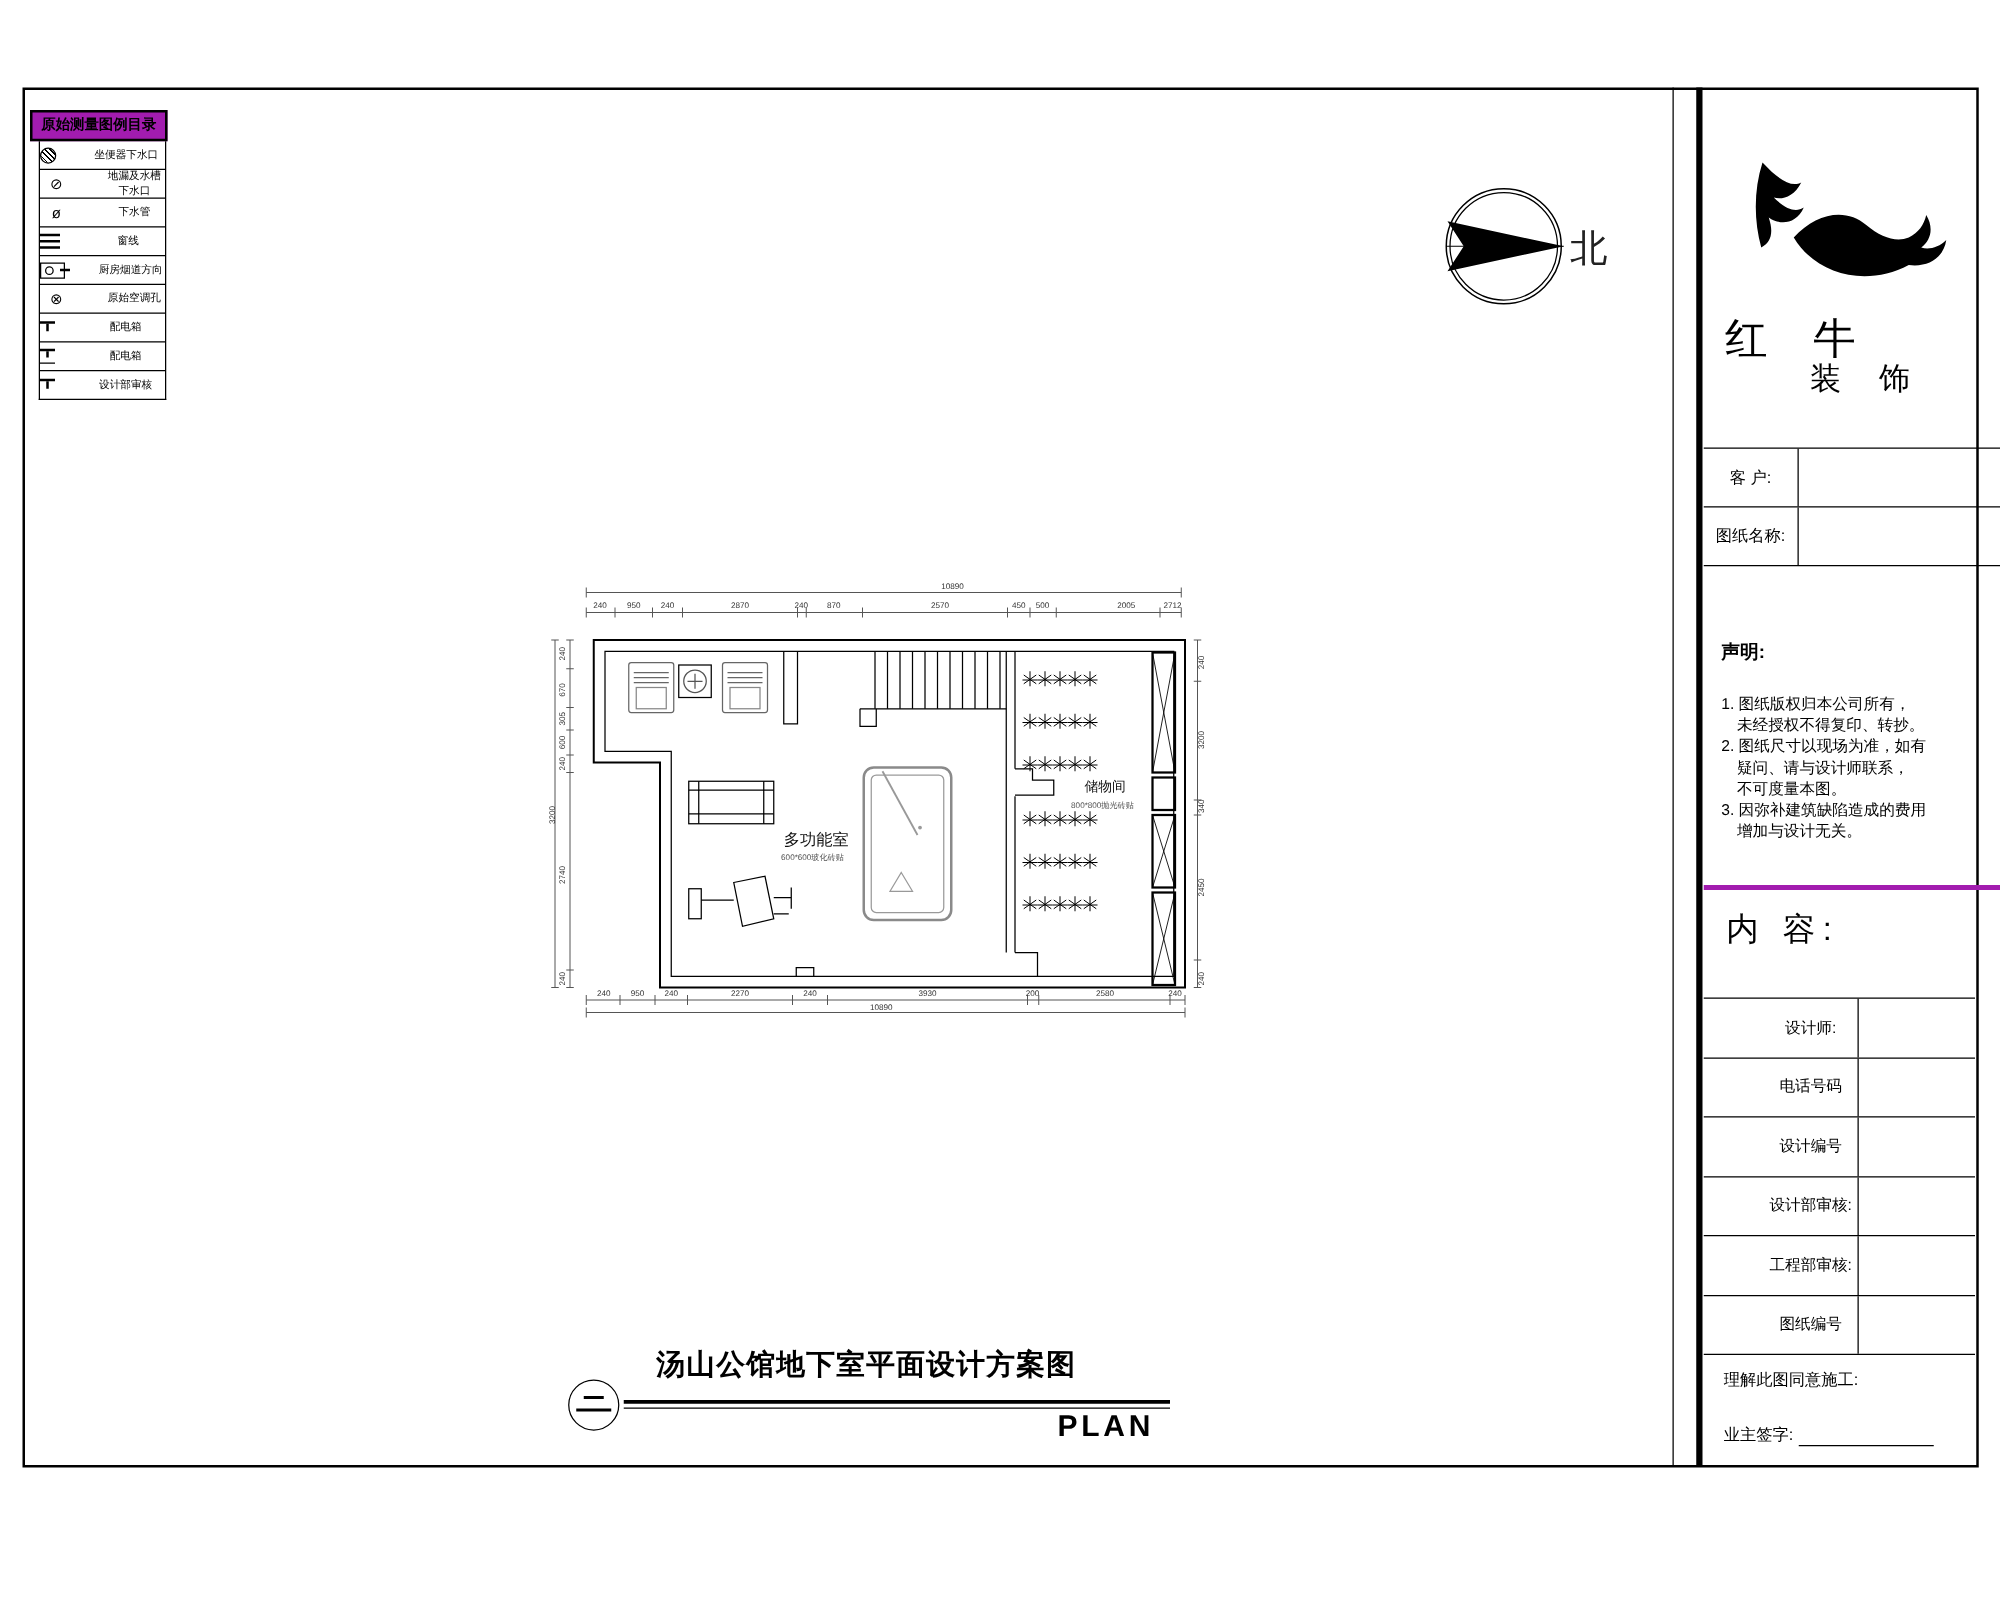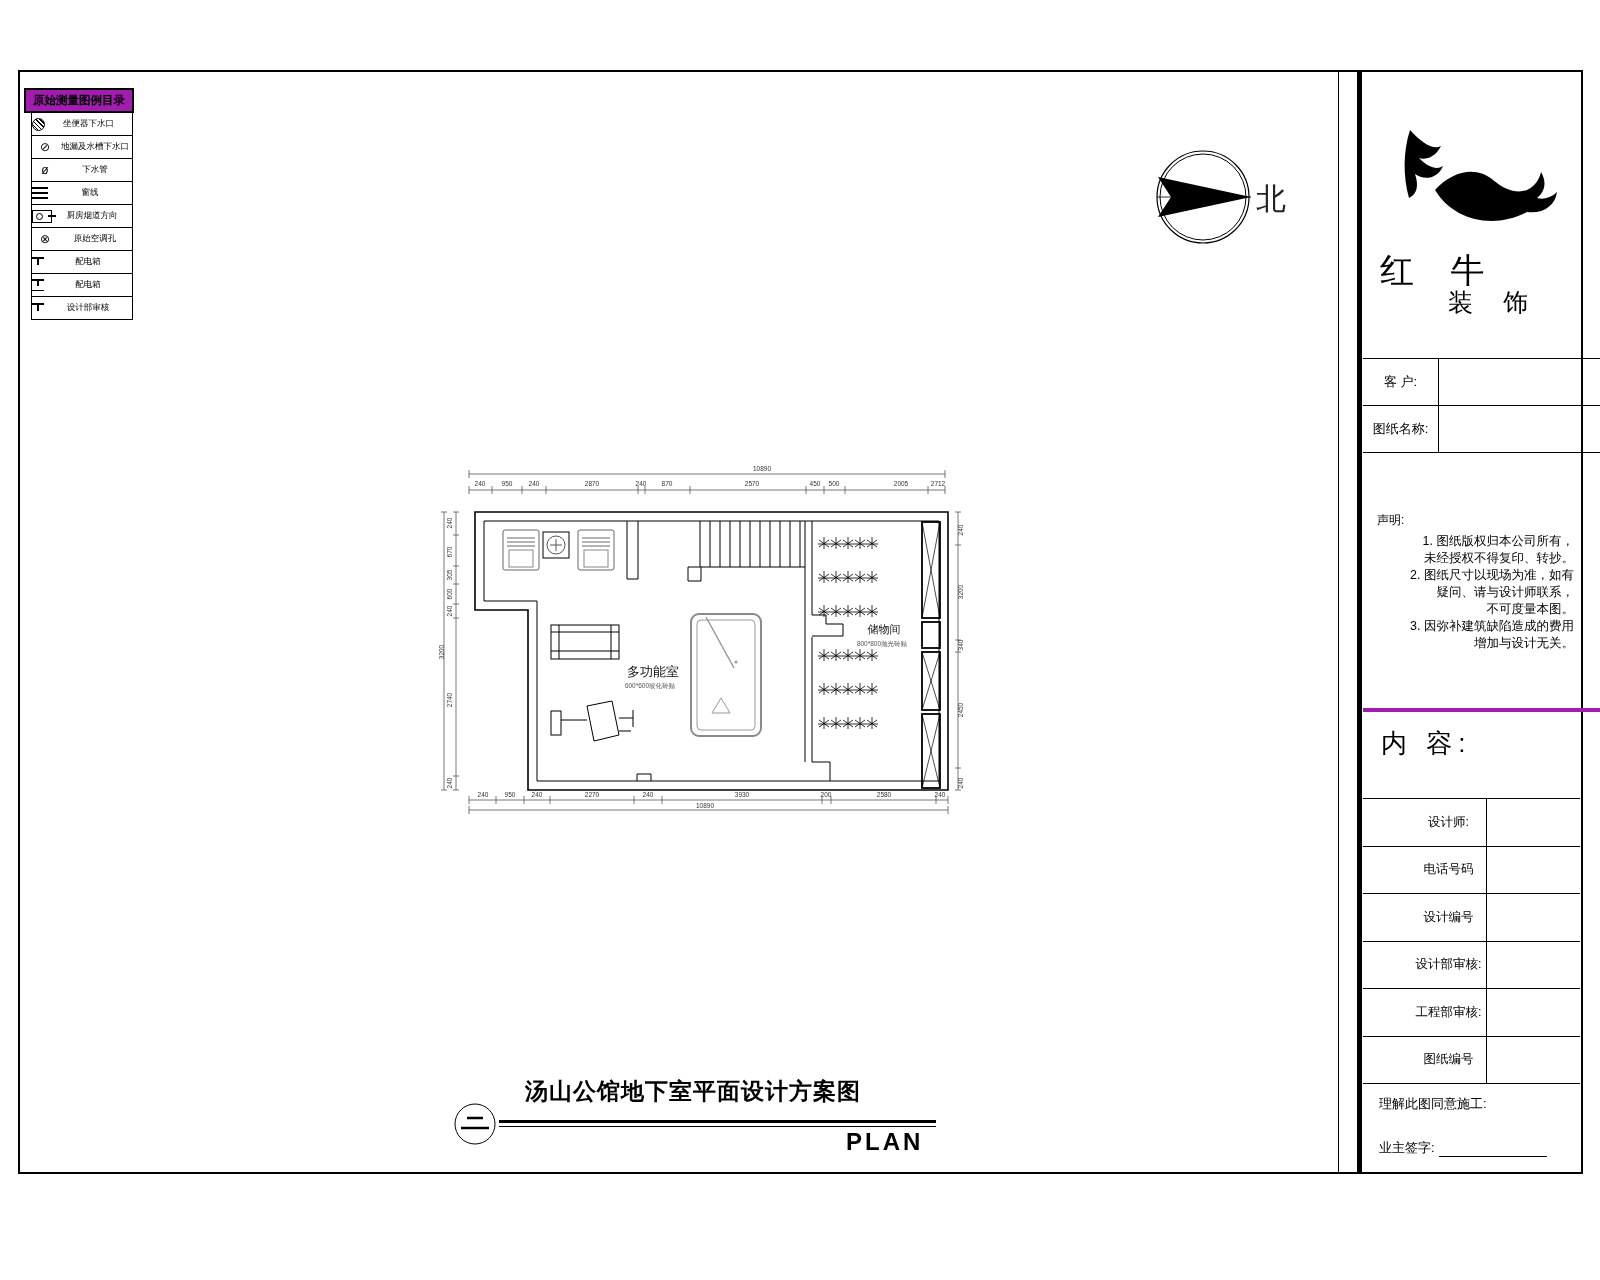--- a/index.html
+++ b/index.html
@@ -9,21 +9,21 @@
   .frame{left:18px;top:70px;width:1561px;height:1100px;border:2px solid #000;}
   .tb-thin{left:1338px;top:70px;width:0;height:1102px;border-left:1.5px solid #000;}
   .tb-bar{left:1357px;top:70px;width:5px;height:1102px;background:#000;}
   
   .legend{left:24px;top:88px;width:110px;}
   .lg-head{border:2px solid #000;height:21px;line-height:21px;text-align:center;font-size:11.5px;font-weight:bold;background:#a21caf;}
   .lg-body{margin-left:7px;width:100px;border:1px solid #000;border-top:0;}
   .lg-row{display:flex;align-items:center;height:22px;border-bottom:1px solid #000;}
   .lg-row:last-child{border-bottom:0;}
   .lg-ic{width:26px;display:flex;align-items:center;justify-content:center;font-size:12px;flex:none;}
-  .lg-lb{flex:1;text-align:center;font-size:8.5px;letter-spacing:0;}
+  .lg-lb{flex:1;text-align:center;font-size:8.5px;letter-spacing:0;margin-left:25px;}
   .ic-circle-hatch{width:11px;height:11px;border:1px solid #000;border-radius:50%;
      background:repeating-linear-gradient(45deg,#000 0 1px,#fff 1px 3px);}
   .ic-lines{width:16px;height:8px;border-top:2px solid #000;border-bottom:2px solid #000;
      background:linear-gradient(#000,#000) center/100% 2px no-repeat;}
   .ic-flue{width:18px;height:11px;border:1px solid #000;position:relative;}
   .ic-flue::after{content:"";position:absolute;left:3px;top:2px;width:5px;height:5px;border:1px solid #000;border-radius:50%;}
   .ic-flue::before{content:"";position:absolute;right:-5px;top:4px;width:8px;height:2px;background:#000;}
   .ic-t{width:12px;height:9px;border-top:2px solid #000;
      background:linear-gradient(#000,#000) top center/2px 6px no-repeat;}
   .ic-t2{width:12px;height:9px;border-top:2px solid #000;border-bottom:1px solid #000;
@@ -44,22 +44,22 @@
   
   .brand-big{left:1380px;top:248px;font-size:34px;letter-spacing:14px;font-family:"Liberation Serif","DejaVu Serif",serif;}
   .brand-small{left:1448px;top:286px;font-size:25px;letter-spacing:12px;font-family:"Liberation Serif","DejaVu Serif",serif;}
   .tb-fields{left:1363px;top:358px;width:246px;border-top:1px solid #000;}
   .f-row{display:flex;height:46px;border-bottom:1px solid #000;}
   .f-row6{display:flex;height:46.5px;border-bottom:1px solid #000;padding-left:48px;}
   .f-lab{width:75px;border-right:1px solid #000;display:flex;align-items:center;justify-content:center;
      font-size:13px;text-align:center;flex:none;}
   .f-val{flex:1;}
   .tb-statement{left:1363px;top:496px;width:217px;height:212px;box-sizing:border-box;padding:16px 6px 0 14px;}
-  .st-title{font-size:12px;font-weight:normal;margin-bottom:4px;}
-  .st-line{font-size:12.5px;line-height:17px;text-align:right;}
+  .st-title{font-size:15px;font-weight:bold;margin-bottom:24px;}
+  .st-line{font-size:12.5px;line-height:17px;}
   .tb-content{left:1363px;top:708px;width:240px;height:90px;box-sizing:border-box;border-bottom:0;
      border-top:4px solid #a21caf;padding:14px 0 0 18px;font-size:26px;font-weight:normal;letter-spacing:6px;}
   .tb-rows{left:1363px;top:798px;width:217px;border-top:1px solid #000;}
   .tb-rows .f-lab{font-size:12.5px;}
   .tb-footer{left:1363px;top:1077px;width:217px;height:95px;box-sizing:border-box;padding:18px 0 0 16px;font-size:13px;}
   .sig{margin-top:26px;display:flex;align-items:flex-end;}
   .sigline{display:inline-block;width:108px;border-bottom:1px solid #000;margin-left:4px;height:14px;}
 </style>
 </head>
 <body>

